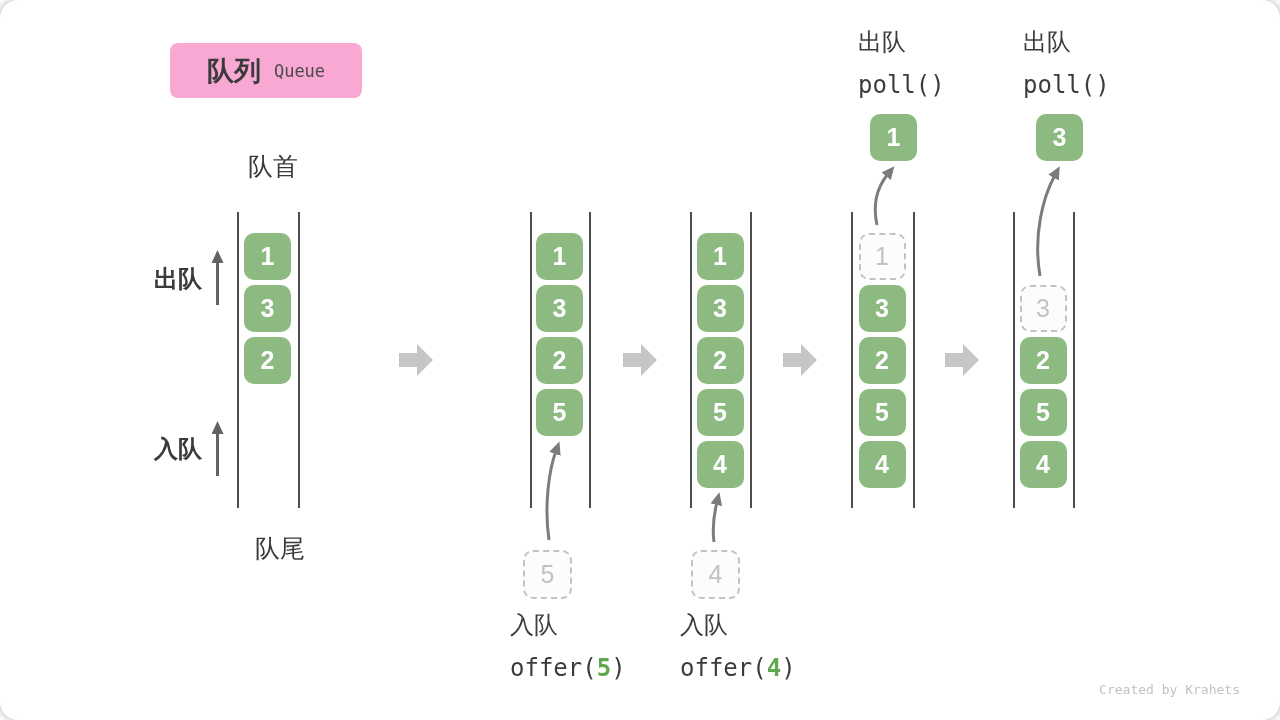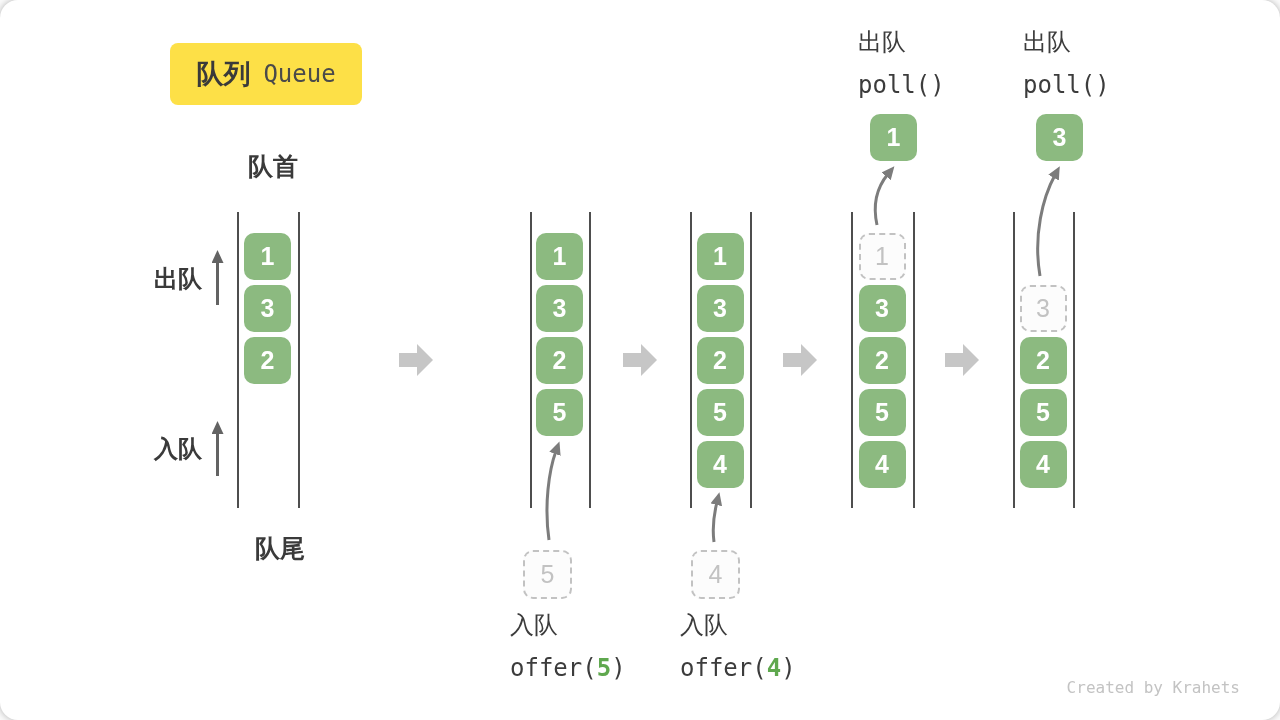--- a/index.html
+++ b/index.html
@@ -4,29 +4,29 @@
 <style>
   html,body{margin:0;padding:0;background:#fbfbfb;}
   .canvas{
     position:relative;width:1280px;height:720px;background:#ffffff;
     border-radius:18px;box-shadow:0 0 7px rgba(0,0,0,0.30);
     overflow:hidden;
     font-family:"Liberation Sans",sans-serif;
   }
   .overlay{position:absolute;left:0;top:0;width:1280px;height:720px;pointer-events:none;}
   .title-box{
-    position:absolute;left:170px;top:43px;width:192px;height:62px;
-    background:#fde047;border-radius:8px;
+    position:absolute;left:170px;top:43px;width:192px;height:55px;
+    background:#f9a8d4;border-radius:8px;
     display:flex;align-items:center;justify-content:center;gap:13px;
   }
   .title-zh{font-size:27px;font-weight:bold;color:#3a3a3a;}
-  .title-en{font-family:"DejaVu Sans Mono",monospace;font-size:24px;color:#4a4a4a;}
+  .title-en{font-family:"DejaVu Sans Mono",monospace;font-size:17px;color:#4a4a4a;}
   .pos-label{
     position:absolute;width:64px;text-align:center;
-    font-size:25px;font-weight:bold;color:#3a3a3a;
+    font-size:25px;font-weight:normal;color:#3a3a3a;
   }
   .side-label{
     position:absolute;width:50px;text-align:right;
     font-size:24px;font-weight:bold;color:#3a3a3a;
   }
   .col-line{position:absolute;width:2px;background:#4e4e4e;top:212px;height:296px;}
   .block{
     position:absolute;width:47px;height:47px;border-radius:10px;
     background:var(--block-green,#8cba80);color:#ffffff;
     display:flex;align-items:center;justify-content:center;
@@ -37,21 +37,21 @@
   }
   .op{position:absolute;}
   .op .zh{font-size:24px;color:#3c3c3c;line-height:28px;}
   .op .code{
     font-family:"DejaVu Sans Mono",monospace;font-size:24px;color:#3c3c3c;
     line-height:30px;margin-top:14px;white-space:pre;
   }
   .op .code .arg{color:var(--arg-green,#5fa84e);font-weight:bold;}
   .watermark{
     position:absolute;right:40px;bottom:23px;
-    font-family:"DejaVu Sans Mono",monospace;font-size:16px;color:#c3c3c3;
+    font-family:"DejaVu Sans Mono",monospace;font-size:13px;color:#c3c3c3;
   }
 </style>
 </head>
 <body>
 
 <div class="canvas">
 
   <svg class="overlay" viewBox="0 0 1280 720">
     <defs>
       <path id="bigArrow" d="M-17 -7 L1 -7 L1 -16 L17 0 L1 16 L1 7 L-17 7 Z"></path>

